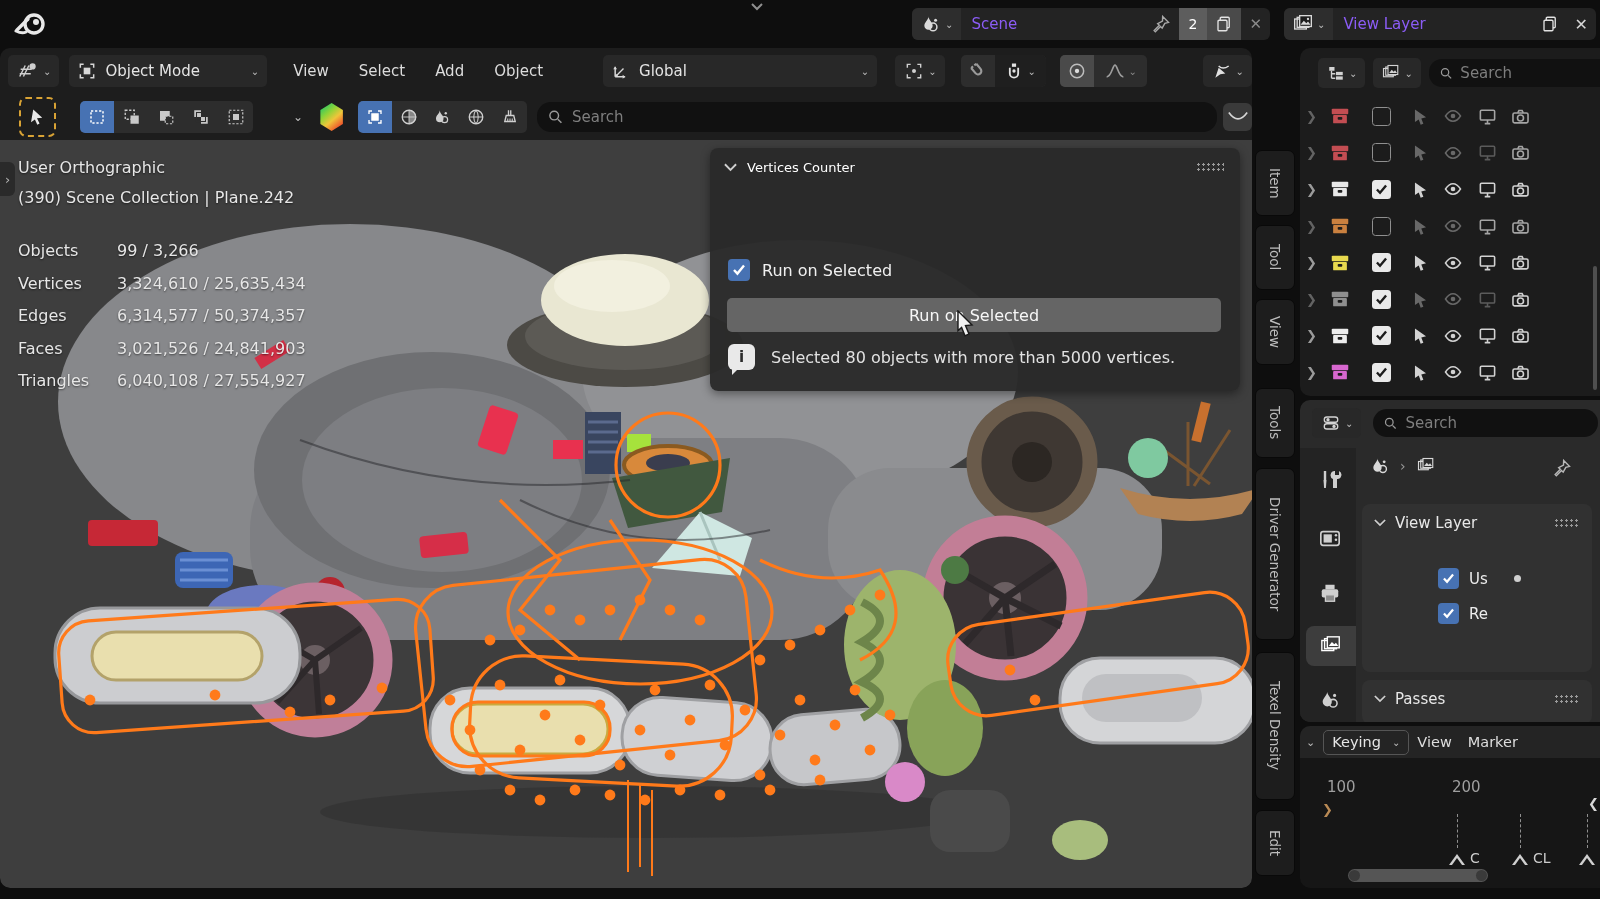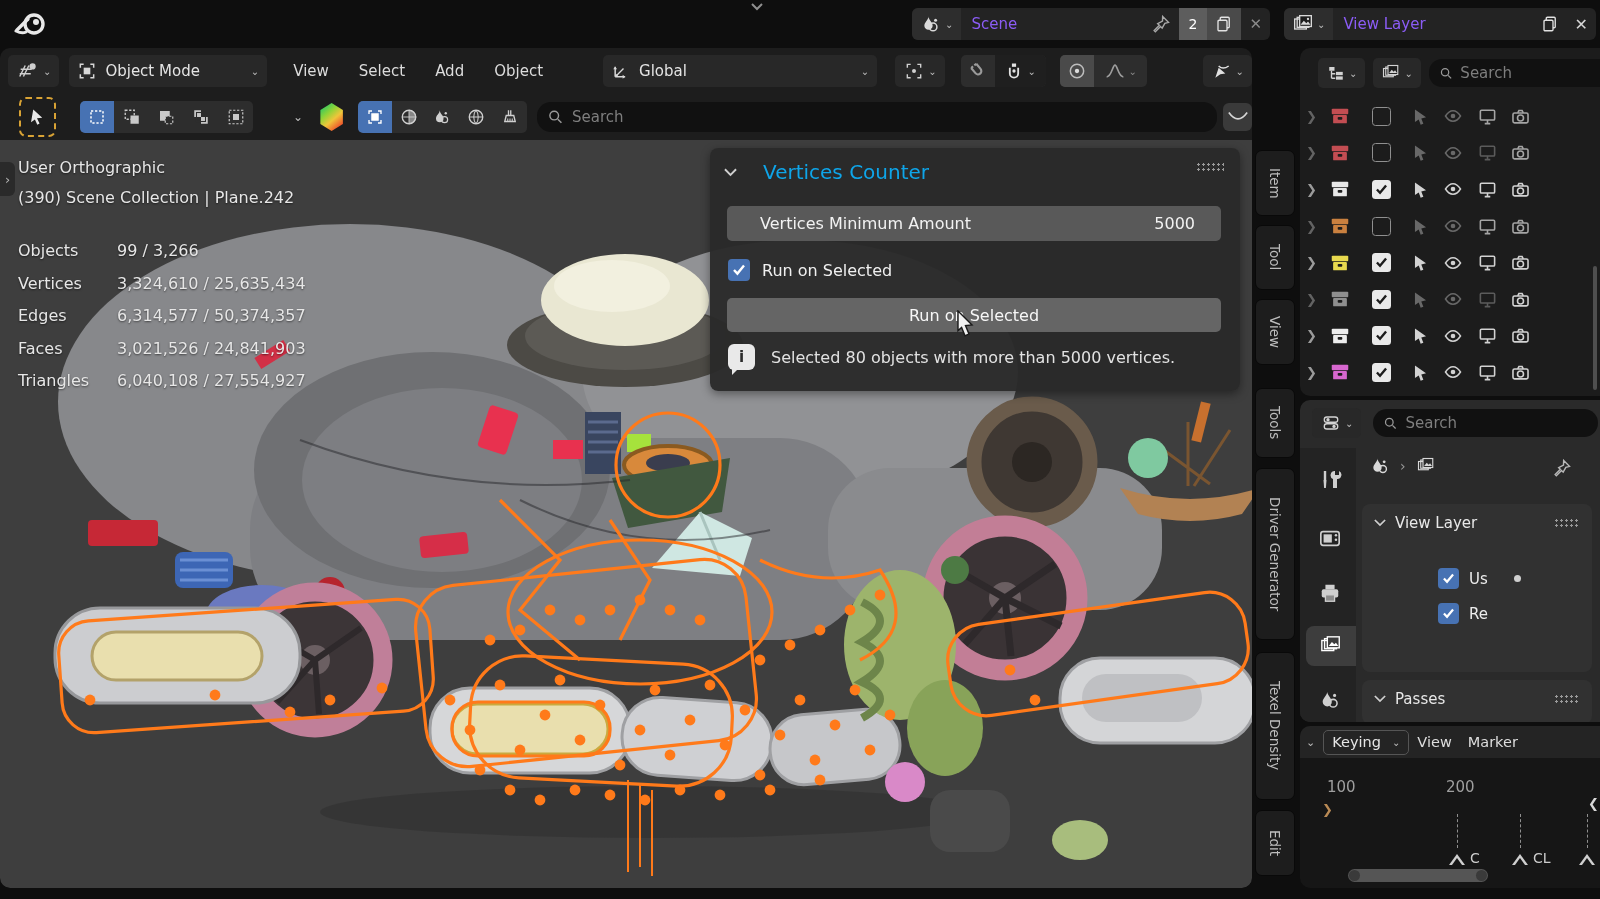--- a/index.html
+++ b/index.html
@@ -60,22 +60,22 @@
 .stats { position:absolute; left:18px; top:18px; color:#e7e7e7; text-shadow:0 1px 2px rgba(0,0,0,.55); }
 .stats .vname { font-size:16px; }
 .stats .ctx { font-size:16px; margin-top:11px; }
 .stats-grid { margin-top:28px; font-size:16px; line-height:32.5px; }
 .stats-grid .srow { display:flex; }
 .stats-grid .slabel { width:99px; }
 
 
 .vpanel { position:absolute; left:710px; top:8px; width:530px; height:243px;
           background:rgba(42,42,42,.96); border-radius:8px; box-shadow:0 3px 10px rgba(0,0,0,.4); }
-.vpanel .phead { position:absolute; left:14px; top:12px; display:flex; align-items:center; gap:26px;
-                 font-size:20px; color:#0ea5e9; }
+.vpanel .phead { position:absolute; left:14px; top:12px; display:flex; align-items:center; gap:10px;
+                 font-size:13px; color:#ffffff; }
 .grip { position:absolute; right:16px; top:14px; width:28px; height:10px;
         background-image:radial-gradient(#9a9a9a 1.1px, transparent 1.3px); background-size:5px 5px; }
 .vfield { position:absolute; left:17px; top:58px; width:494px; height:35px; background:#595959;
           border-radius:5px; display:flex; align-items:center; font-size:16px; color:#f2f2f2; }
 .vfield .fl { margin-left:33px; }
 .vfield .fv { margin-left:auto; margin-right:26px; }
 .vcheckrow { position:absolute; left:18px; top:111px; display:flex; align-items:center; gap:12px;
              font-size:16px; color:#f0f0f0; }
 .bluecheck { width:22px; height:22px; background:#4772b3; border-radius:4px; display:flex;
              align-items:center; justify-content:center; }
@@ -562,24 +562,20 @@
       </div>
 
       <div class="vpanel">
         <div class="phead">
           <svg class="ic" width="13" height="9" viewBox="0 0 14 9">
               <path d="M1 1l6 6 6-6" stroke="#cfcfcf" stroke-width="2" fill="none"></path>
             </svg>
           <span>Vertices Counter</span>
         </div>
         <div class="grip"></div>
-        <div class="vfield">
-          <span class="fl">Vertices Minimum Amount</span>
-          <span class="fv">5000</span>
-        </div>
         <div class="vcheckrow">
           <div class="bluecheck">
             <svg class="ic" width="14" height="12" viewBox="0 0 14 12">
                 <path d="M2 6l3.4 3.6L12 1.6" stroke="#fff" stroke-width="2.4" fill="none"></path>
               </svg>
           </div>
           <span>Run on Selected</span>
         </div>
         <div class="vbtn">
           <span>Run on Selected</span>
@@ -1060,21 +1056,21 @@
       <span class="chev" style="margin-left:6px; font-size:11px;">⌄</span>
       <div class="keying">
         <span>Keying</span>
           <span class="chev">⌄</span>
       </div>
       <span class="tl-menu">View</span>
       <span class="tl-menu" style="margin-left:8px; white-space:nowrap;">Marker</span>
     </div>
     <div id="tl-body">
         <span class="ticknum" style="left: 27px;">100</span>
-        <span class="ticknum" style="left: 146px;">200</span>
+        <span class="ticknum" style="left: 152px;">200</span>
         <div class="marker-line" style="left: 157px;"></div>
         <div class="marker-tri" style="left: 149px;"></div>
         <span class="marker-lab" style="left: 170px;">C</span>
         <div class="marker-line" style="left: 220px;"></div>
         <div class="marker-tri" style="left: 212px;"></div>
         <span class="marker-lab" style="left: 233px;">CL</span>
         <div class="marker-line" style="left: 287px;"></div>
         <div class="marker-tri" style="left: 279px;"></div>
       </div>
     <span class="tl-arrow" style="left:22px; top:76px; color:#b98a55;">❯</span>

